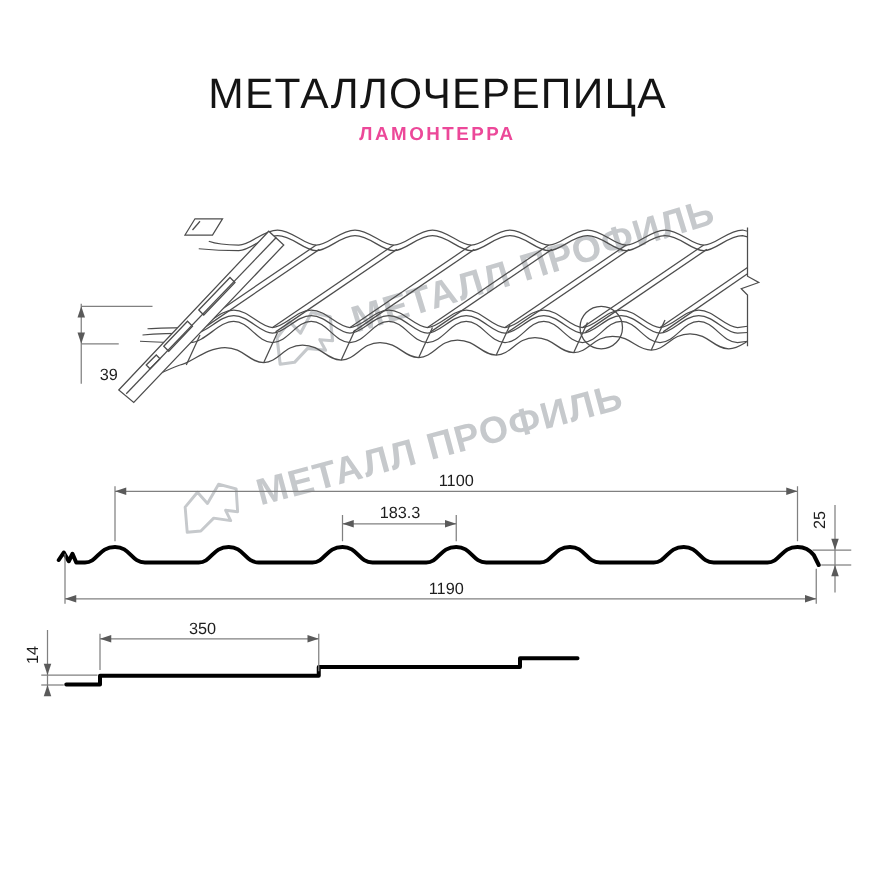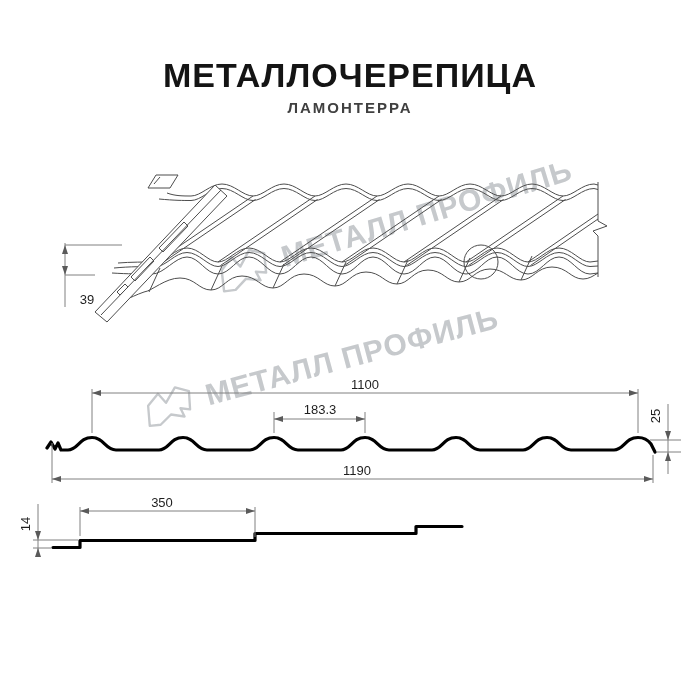--- a/index.html
+++ b/index.html
@@ -1,22 +1,22 @@
 <!DOCTYPE html>
 <html><head>
 <meta charset="utf-8">
 <style>
   html,body{margin:0;padding:0;}
   body{width:700px;height:700px;background:#ffffff;position:relative;overflow:hidden;
        font-family:"Liberation Sans",sans-serif;}
   .page{position:absolute;inset:0;background:#fff;}
   .title{position:absolute;top:56px;left:0;width:700px;text-align:center;
-         font-size:34px;font-weight:700;letter-spacing:1px;color:#141414;z-index:3;}
+         font-size:34px;font-weight:400;letter-spacing:1px;color:#141414;z-index:3;}
   .subtitle{position:absolute;top:99px;left:0;width:700px;text-align:center;
-         font-size:15px;font-weight:600;letter-spacing:2px;color:#404040;z-index:3;}
+         font-size:15px;font-weight:600;letter-spacing:2px;color:#ec4899;z-index:3;}
   .wm{position:absolute;display:flex;align-items:center;gap:9px;z-index:1;
       color:#c6c9cc;font-weight:700;font-size:30px;letter-spacing:1px;white-space:nowrap;}
   .wm svg{flex:0 0 auto;}
   .wm1{left:222px;top:258px;transform:rotate(-17deg);transform-origin:0 100%;}
   .wm2{left:148px;top:394px;transform:rotate(-15deg);transform-origin:0 100%;}
   svg.draw{position:absolute;left:0;top:0;z-index:2;}
   .thin{stroke:#4d4d4d;stroke-width:1;fill:none;}
   .thinw{stroke:#4d4d4d;stroke-width:1;fill:#ffffff;}
   .dim{stroke:#808080;stroke-width:1;fill:none;}
   .thick{stroke:#000000;stroke-width:3.2;fill:none;stroke-linejoin:round;stroke-linecap:round;}

